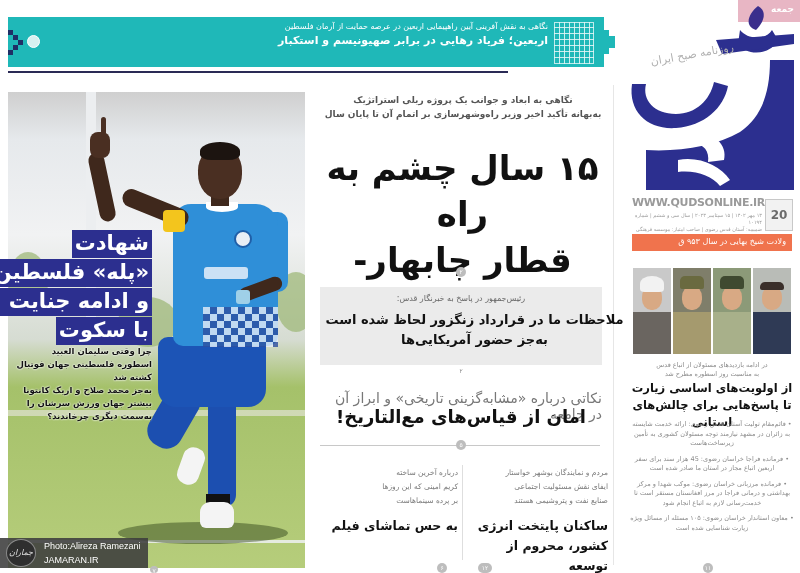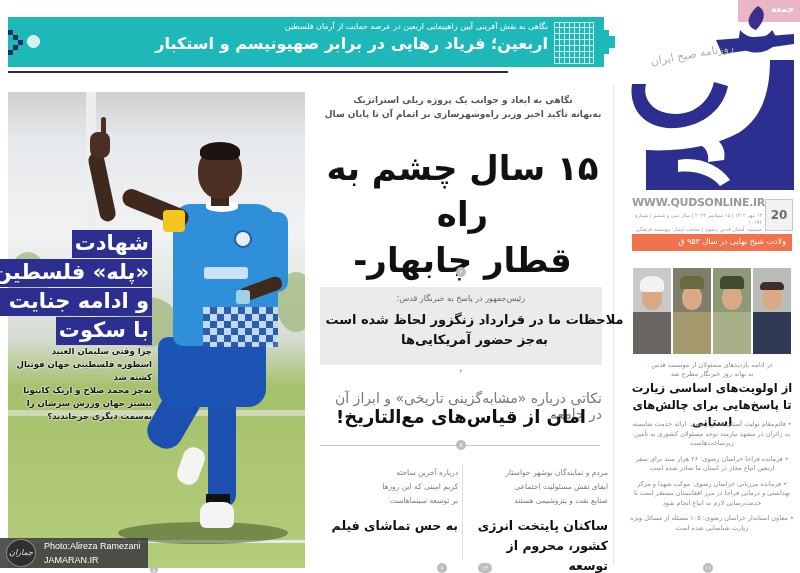--- a/index.html
+++ b/index.html
@@ -33,21 +33,21 @@
       repeating-linear-gradient(90deg, transparent 0 4px, rgba(255,255,255,0.85) 4px 5px),
       repeating-linear-gradient(0deg, transparent 0 5px, rgba(255,255,255,0.85) 5px 6px);
     opacity: 0.9;
   }
   .banner-kicker {
     position: absolute; left: 180px; top: 22px; width: 368px; text-align: right;
     font-size: 8px; color: #ffffff; white-space: nowrap;
   }
   .banner-title {
     position: absolute; left: 150px; top: 34px; width: 398px; text-align: right;
-    font-size: 16px; font-weight: bold; color: #ffffff; white-space: nowrap;
+    font-size: 11px; font-weight: bold; color: #ffffff; white-space: nowrap;
   }
   .banner-rule { position: absolute; left: 8px; top: 71px; width: 500px; height: 2px; background: #2a2a55; }
 
   
   .logo-area { position: absolute; left: 620px; top: 0; width: 180px; height: 195px; }
   .logo-tag {
     position: absolute; right: 0; top: 0; width: 62px; height: 22px;
     background: #e8b6c4;
   }
   .logo-tag-text {
@@ -270,30 +270,30 @@
       <div class="face"></div>
       <div class="hat"></div>
     </div>
   <div class="portrait p4">
       <div class="body"></div>
       <div class="face"></div>
       <div class="hat"></div>
     </div>
 </div>
 <div class="rc-kicker rtl">
-  <div>در ادامه بازدیدهای مسئولان از موسسه قدس</div>
-  <div>به بهانه روز خبرنگار مطرح شد</div>
+  <div>در ادامه بازدیدهای مسئولان از اتباع قدس</div>
+  <div>به مناسبت روز اسطوره مطرح شد</div>
 </div>
 <div class="rc-title rtl">
   <div>از اولویت‌های اساسی زیارت</div>
   <div>تا پاسخ‌هایی برای چالش‌های استانی</div>
 </div>
 <div class="rc-bullets rtl">
   <div class="rc-bullet">• قائم‌مقام تولیت آستان قدس رضوی: ارائه خدمت شایسته به زائران در مشهد نیازمند توجه مسئولان کشوری به تأمین زیرساخت‌هاست</div>
-  <div class="rc-bullet">• فرمانده فراجا خراسان رضوی: ۲۶ هزار سند برای سفر اربعین اتباع مجاز در استان ما صادر شده است</div>
+  <div class="rc-bullet">• فرمانده فراجا خراسان رضوی: 45 هزار سند برای سفر اربعین اتباع مجاز در استان ما صادر شده است</div>
   <div class="rc-bullet">• فرمانده مرزبانی خراسان رضوی: موکب شهدا و مرکز بهداشتی و درمانی فراجا در مرز افغانستان مستقر است تا خدمت‌رسانی لازم به اتباع انجام شود</div>
   <div class="rc-bullet">• معاون استاندار خراسان رضوی: ۱۰۵ مسئله از مسائل ویژه زیارت شناسایی شده است</div>
 </div>
 <div class="page-dot" style="left:703px;top:563px">۱۱</div>
 
 <div class="c-border"></div>
 <div class="c-kicker rtl">
   <div>نگاهی به ابعاد و جوانب یک پروژه ریلی استراتژیک</div>
   <div>به‌بهانه تأکید اخیر وزیر راه‌وشهرسازی بر اتمام آن تا پایان سال</div>
 </div>
@@ -320,21 +320,21 @@
 <div class="sub-col sub-right">
   <div class="sub-kicker">مردم و نمایندگان بوشهر خواستار</div>
   <div class="sub-kicker">ایفای نقش مسئولیت اجتماعی</div>
   <div class="sub-kicker">صنایع نفت و پتروشیمی هستند</div>
   <div class="sub-title">ساکنان پایتخت انرژی</div>
   <div class="sub-title" style="margin-top:0">کشور، محروم از توسعه</div>
 </div>
 <div class="sub-col sub-left">
   <div class="sub-kicker">درباره آخرین ساخته</div>
   <div class="sub-kicker">کریم امینی که این روزها</div>
-  <div class="sub-kicker">بر توسعه سینماهاست</div>
+  <div class="sub-kicker">بر پرده سینماهاست</div>
   <div class="sub-title">به حس تماشای فیلم</div>
 </div>
 <div class="page-dot" style="left:478px;top:563px;width:14px;border-radius:6px">۱۲</div>
 <div class="page-dot" style="left:437px;top:563px">۶</div>
 
 <div class="photo">
   <div class="photo-pole"></div>
   <div class="photo-tree" style="left:0;top:160px;width:40px;height:60px"></div>
   <div class="photo-tree" style="left:110px;top:205px;width:60px;height:50px"></div>
   <div class="photo-tree" style="left:268px;top:180px;width:40px;height:60px"></div>

